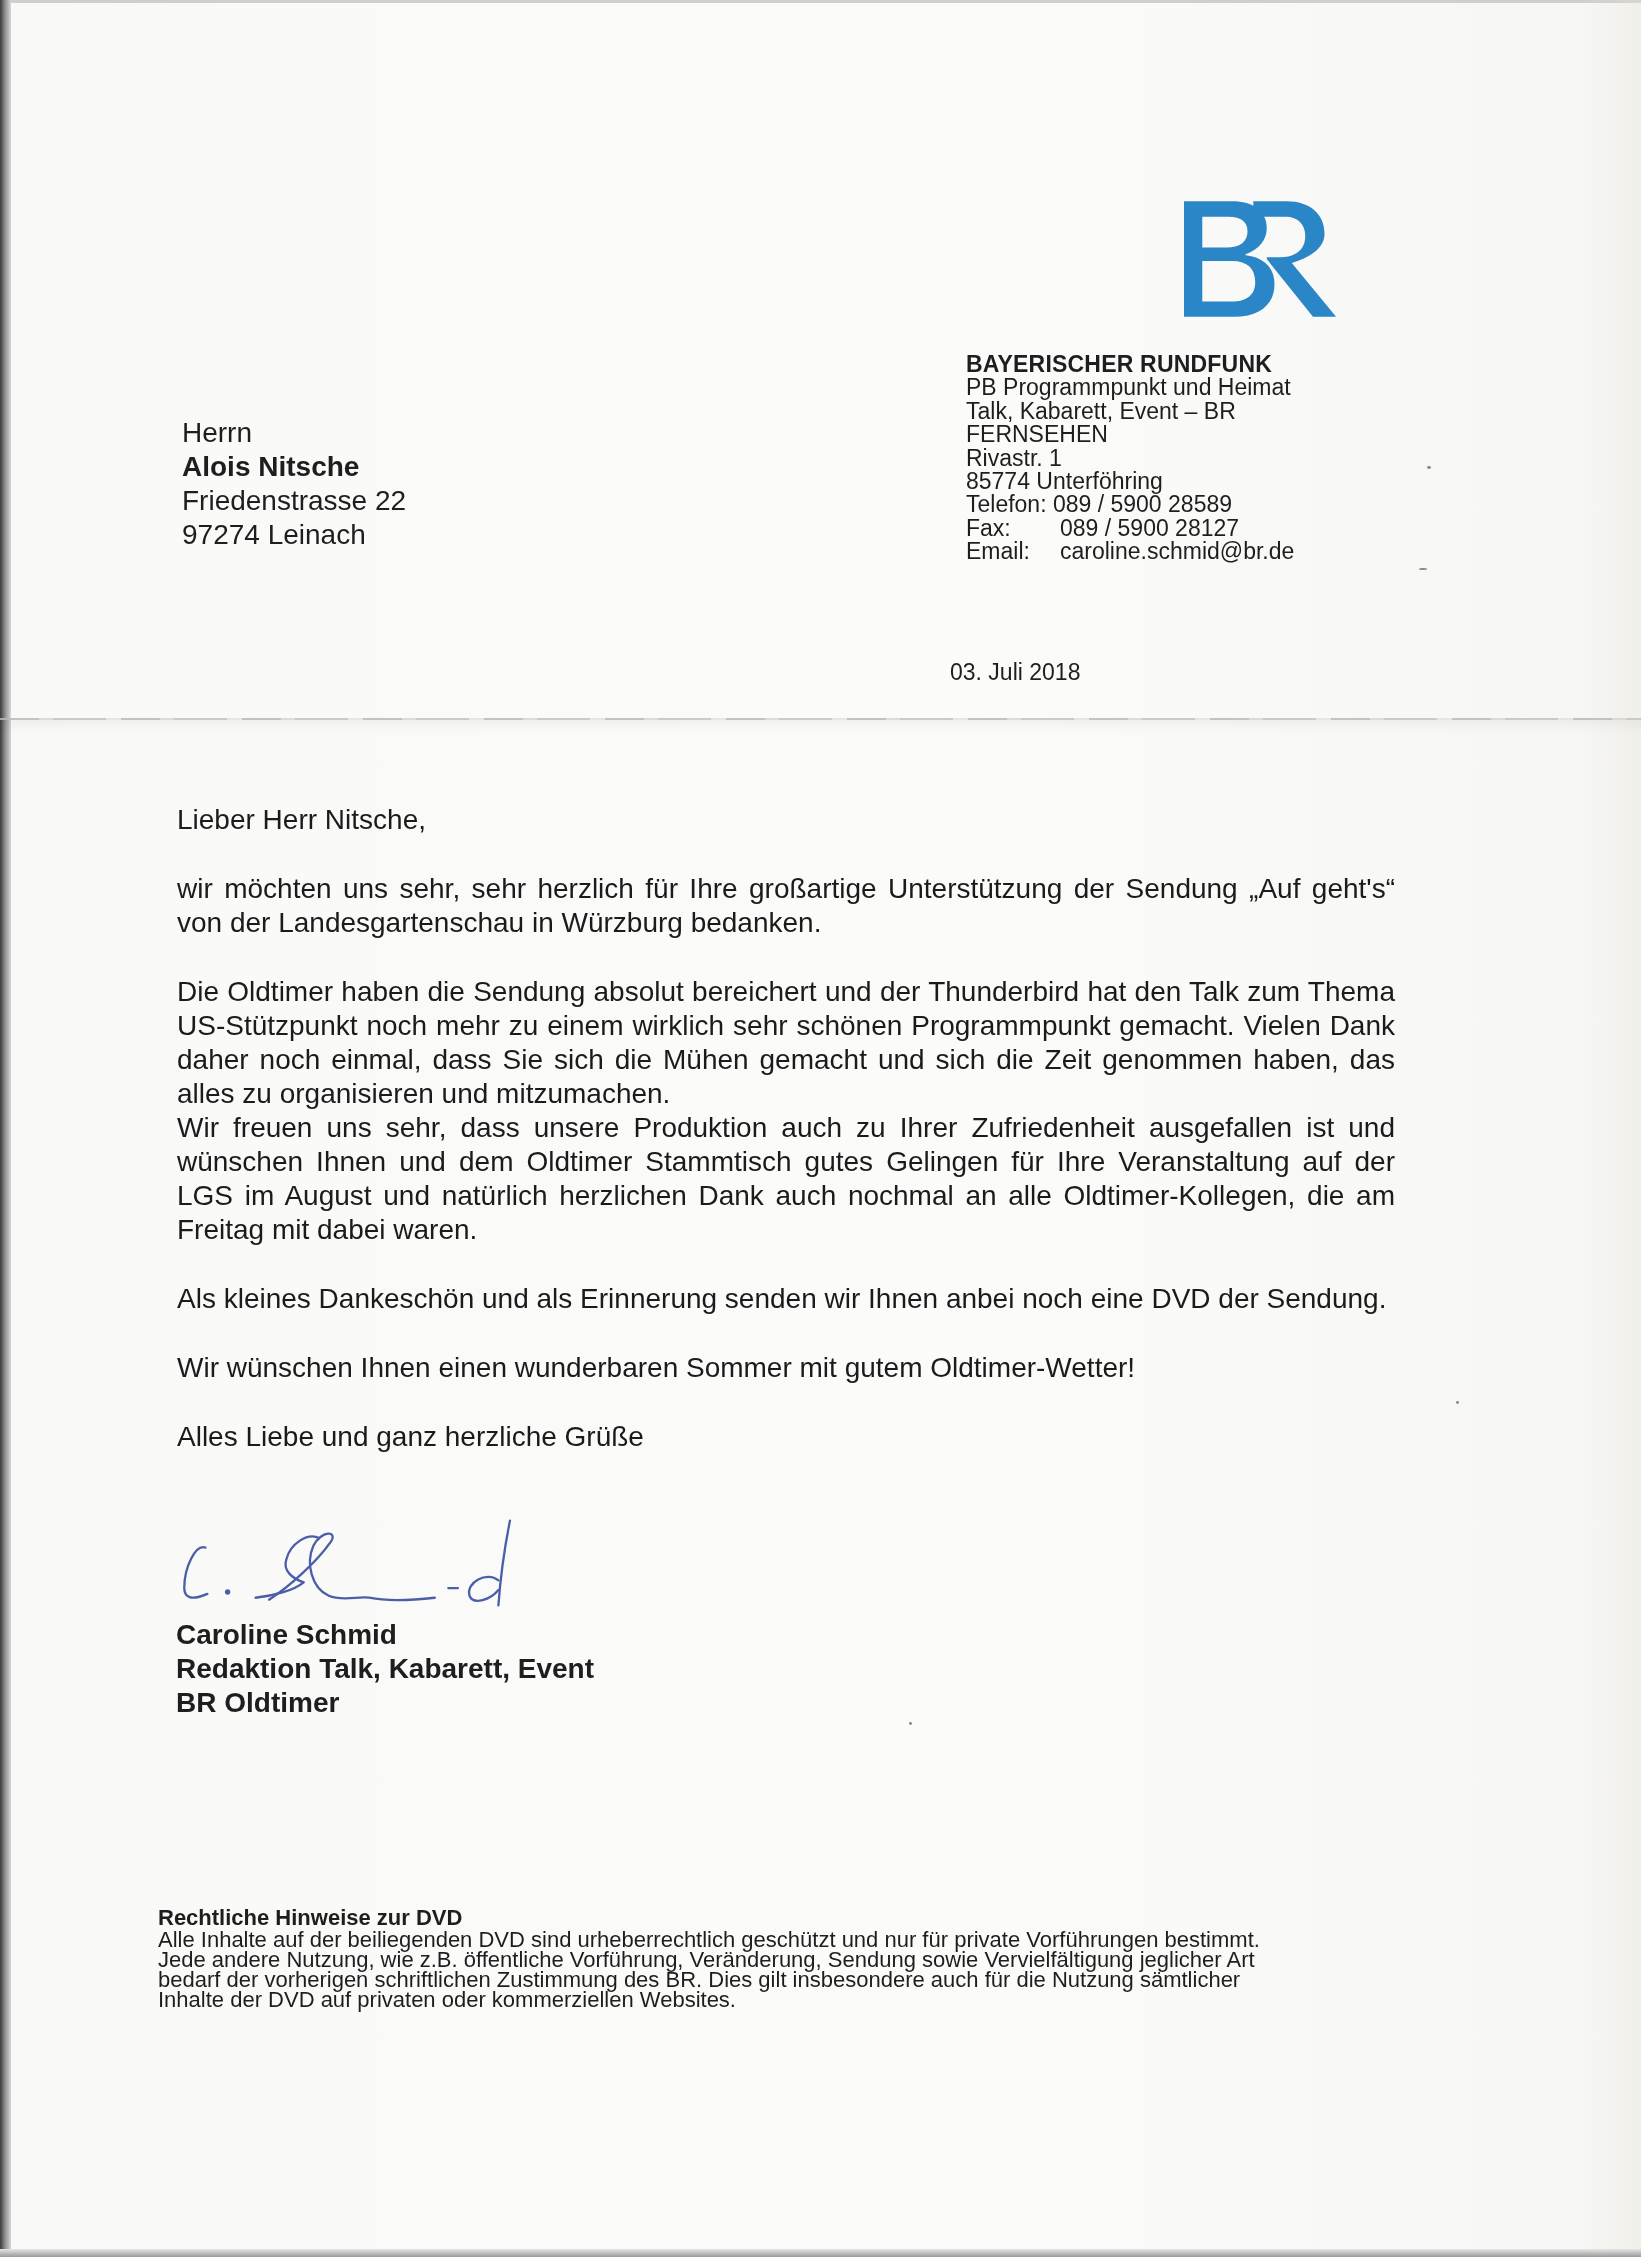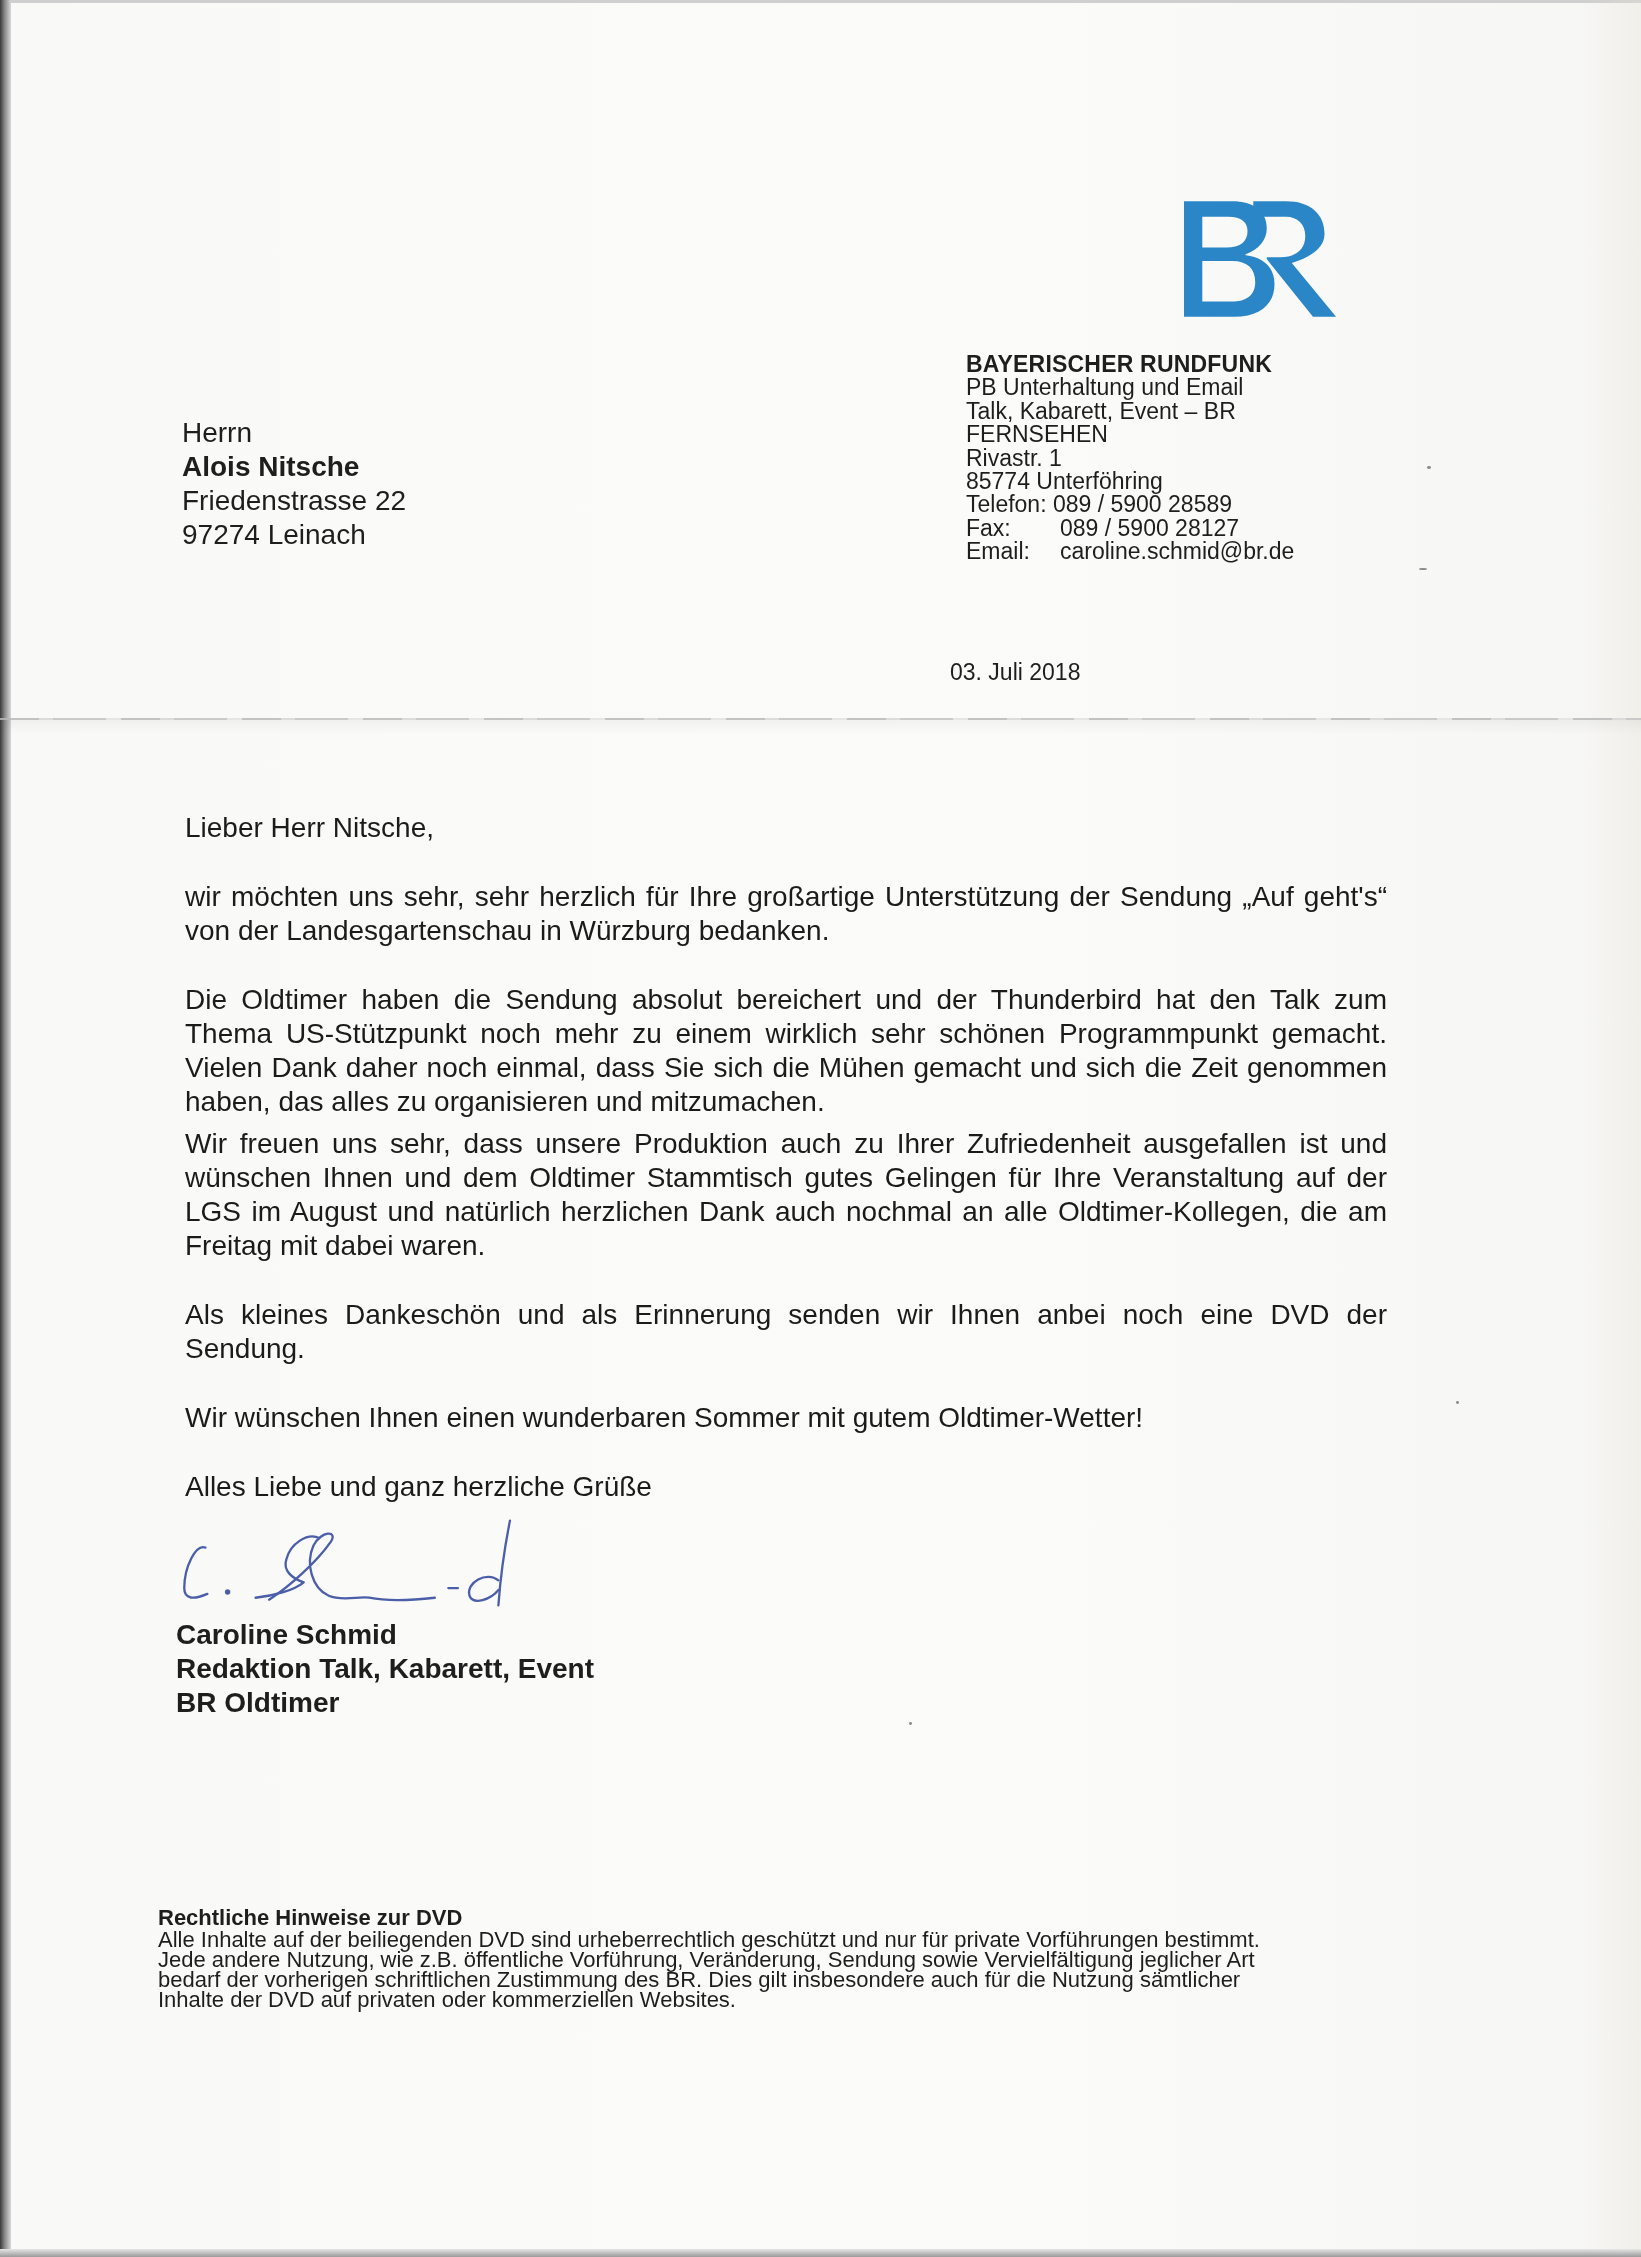--- a/index.html
+++ b/index.html
@@ -103,21 +103,21 @@
   
   .body-text {
     position: absolute;
     left: 177px; top: 803px;
     width: 1218px;
     font-size: 28px;
     line-height: 34px;
     color: #1b1b1b;
   }
   .body-text p {
-    margin: 8px;
+    margin: 0;
     text-align: justify;
   }
   .greeting { margin-bottom: 35px !important; }
   .gap { margin-bottom: 35px !important; }
 
   
   .signature {
     position: absolute;
     left: 176px; top: 1511px;
     width: 348px; height: 106px;
@@ -166,21 +166,21 @@
       <path d="M0,2 L0,122 L52,122 C80,122 94,108 94,88 C94,70 82,60 64,58 L64,57 C78,52 86,42 86,30 C86,12 72,2 50,2 Z
                M19,18 L46,18 C60,18 66,24 66,33 C66,44 58,50 44,50 L19,50 Z
                M19,64 L50,64 C66,64 74,72 74,86 C74,100 64,106 50,106 L19,106 Z" fill-rule="evenodd"></path>
 
       <path d="M72,2 L72,18 L106,18 C118,18 126,26 126,38 C126,52 116,60 100,60 L86,60 L86,62 L134,122 L158,122 L112,66 C132,60 146,50 146,36 C146,16 132,2 106,2 Z"></path>
     </g>
   </svg>
 
   <div class="sender">
     <span class="row org">BAYERISCHER RUNDFUNK</span>
-    <span class="row">PB Unterhaltung und Email</span>
+    <span class="row">PB Programmpunkt und Heimat</span>
     <span class="row">Talk, Kabarett, Event – BR</span>
     <span class="row">FERNSEHEN</span>
     <span class="row">Rivastr. 1</span>
     <span class="row">85774 Unterföhring</span>
     <span class="row">
       <span>Telefon:</span>
       <span>089 / 5900 28589</span>
     </span>
     <span class="row">
       <span class="lbl">Fax:</span><span>089 / 5900 28127</span>

